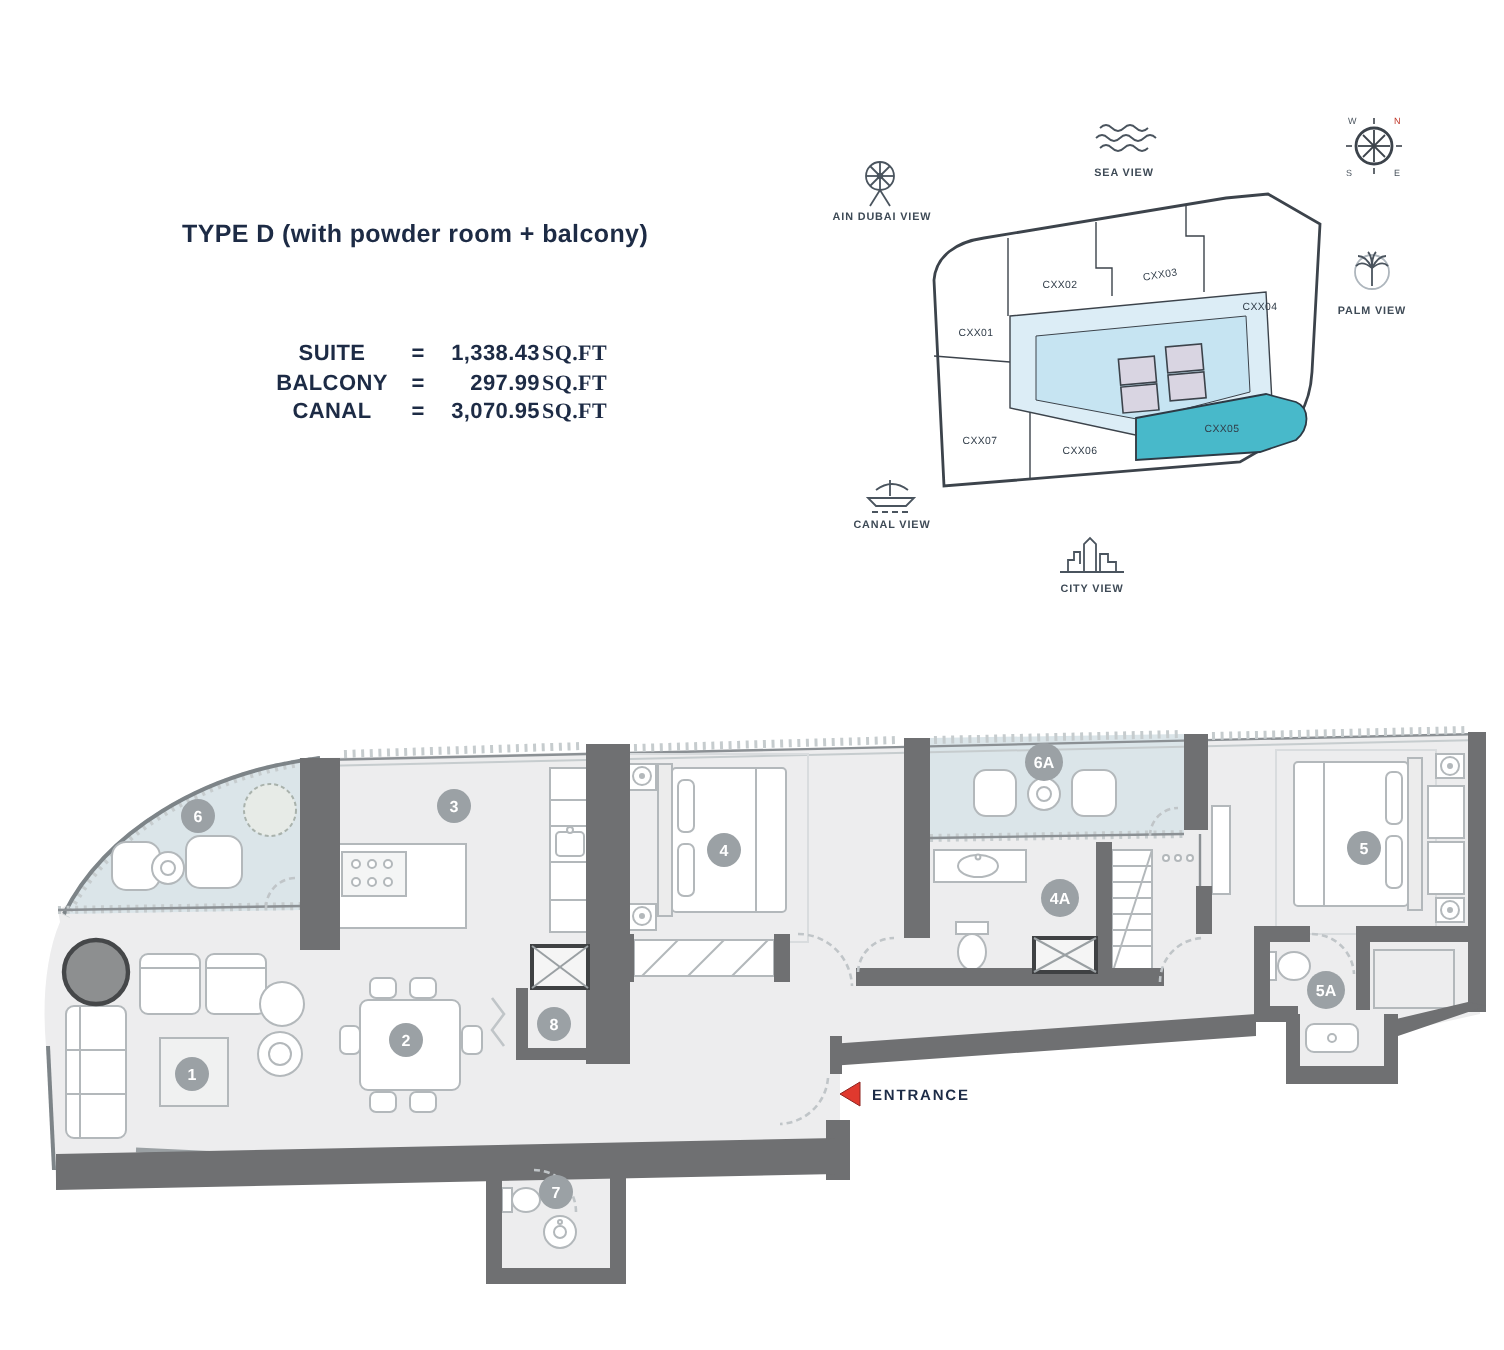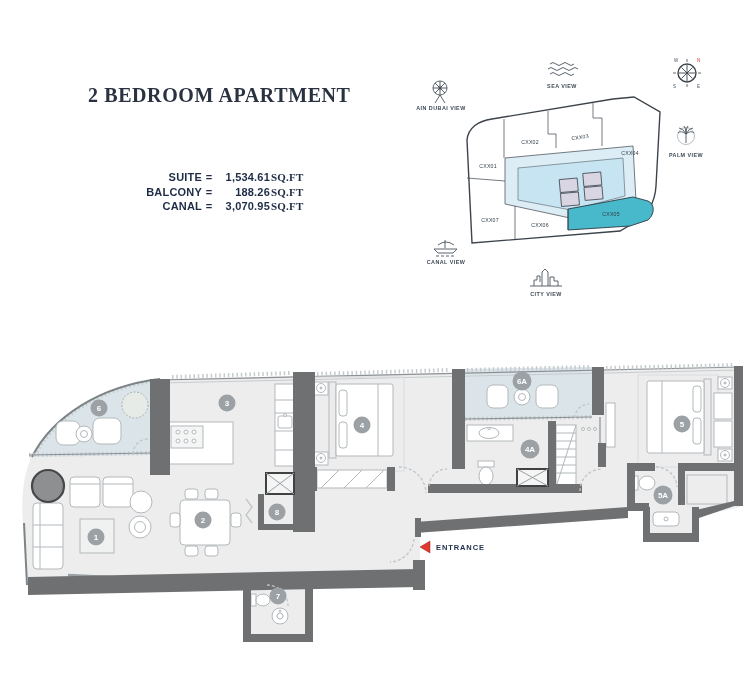--- a/index.html
+++ b/index.html
@@ -5,48 +5,48 @@
   html,body{margin:0;padding:0;background:#ffffff;}
   #stage{position:relative;width:752px;height:675px;background:#ffffff;overflow:hidden;
          font-family:"Liberation Sans",sans-serif;}
   
   .title{position:absolute;left:88px;top:84px;font-family:"Liberation Serif",serif;
          font-size:20px;font-weight:600;letter-spacing:.6px;color:#2a3140;}
   .subtitle{position:absolute;left:91px;top:110px;font-size:12.5px;font-weight:700;
             letter-spacing:.2px;color:#1d2b45;}
   .areas{position:absolute;left:130px;top:170px;color:#1d2b45;font-size:11px;font-weight:700;}
   .a-row{display:flex;align-items:baseline;line-height:14.5px;letter-spacing:.2px;}
-  .a-label{display:inline-block;width:72px;text-align:right;}
+  .a-label{display:inline-block;width:72px;text-align:center;}
   .a-eq{display:inline-block;width:14px;text-align:center;}
   .a-val{display:inline-block;width:54px;text-align:right;}
   .a-unit{display:inline-block;margin-left:1px;font-family:Liberation Serif, serif;}
   svg text{font-family:"Liberation Sans",sans-serif;}
   .kp-label{font-size:5.2px;fill:#313d49;letter-spacing:.2px;}
   .kp-view{font-size:5.4px;fill:#3e4a56;letter-spacing:.45px;font-weight:700;}
   .marker-txt{font-size:8px;font-weight:700;fill:#ffffff;}
   .entrance-txt{font-size:7.5px;font-weight:700;fill:#1d2c47;letter-spacing:.9px;}
 </style>
 </head>
 <body>
 
 <div id="stage">
 
-  <div class="title">2 BEDROOM APARTMENT</div>
+  <div class="subtitle">TYPE D (with powder room + balcony)</div>
 
   <div class="areas">
     <div class="a-row">
       <span class="a-label">SUITE</span>
       <span class="a-eq">=</span>
-      <span class="a-val">1,534.61</span>
+      <span class="a-val">1,338.43</span>
       <span class="a-unit">SQ.FT</span>
     </div>
     <div class="a-row">
       <span class="a-label">BALCONY</span>
       <span class="a-eq">=</span>
-      <span class="a-val">188.26</span>
+      <span class="a-val">297.99</span>
       <span class="a-unit">SQ.FT</span>
     </div>
     <div class="a-row">
       <span class="a-label">CANAL</span>
       <span class="a-eq">=</span>
       <span class="a-val">3,070.95</span>
       <span class="a-unit">SQ.FT</span>
     </div>
   </div>
 

